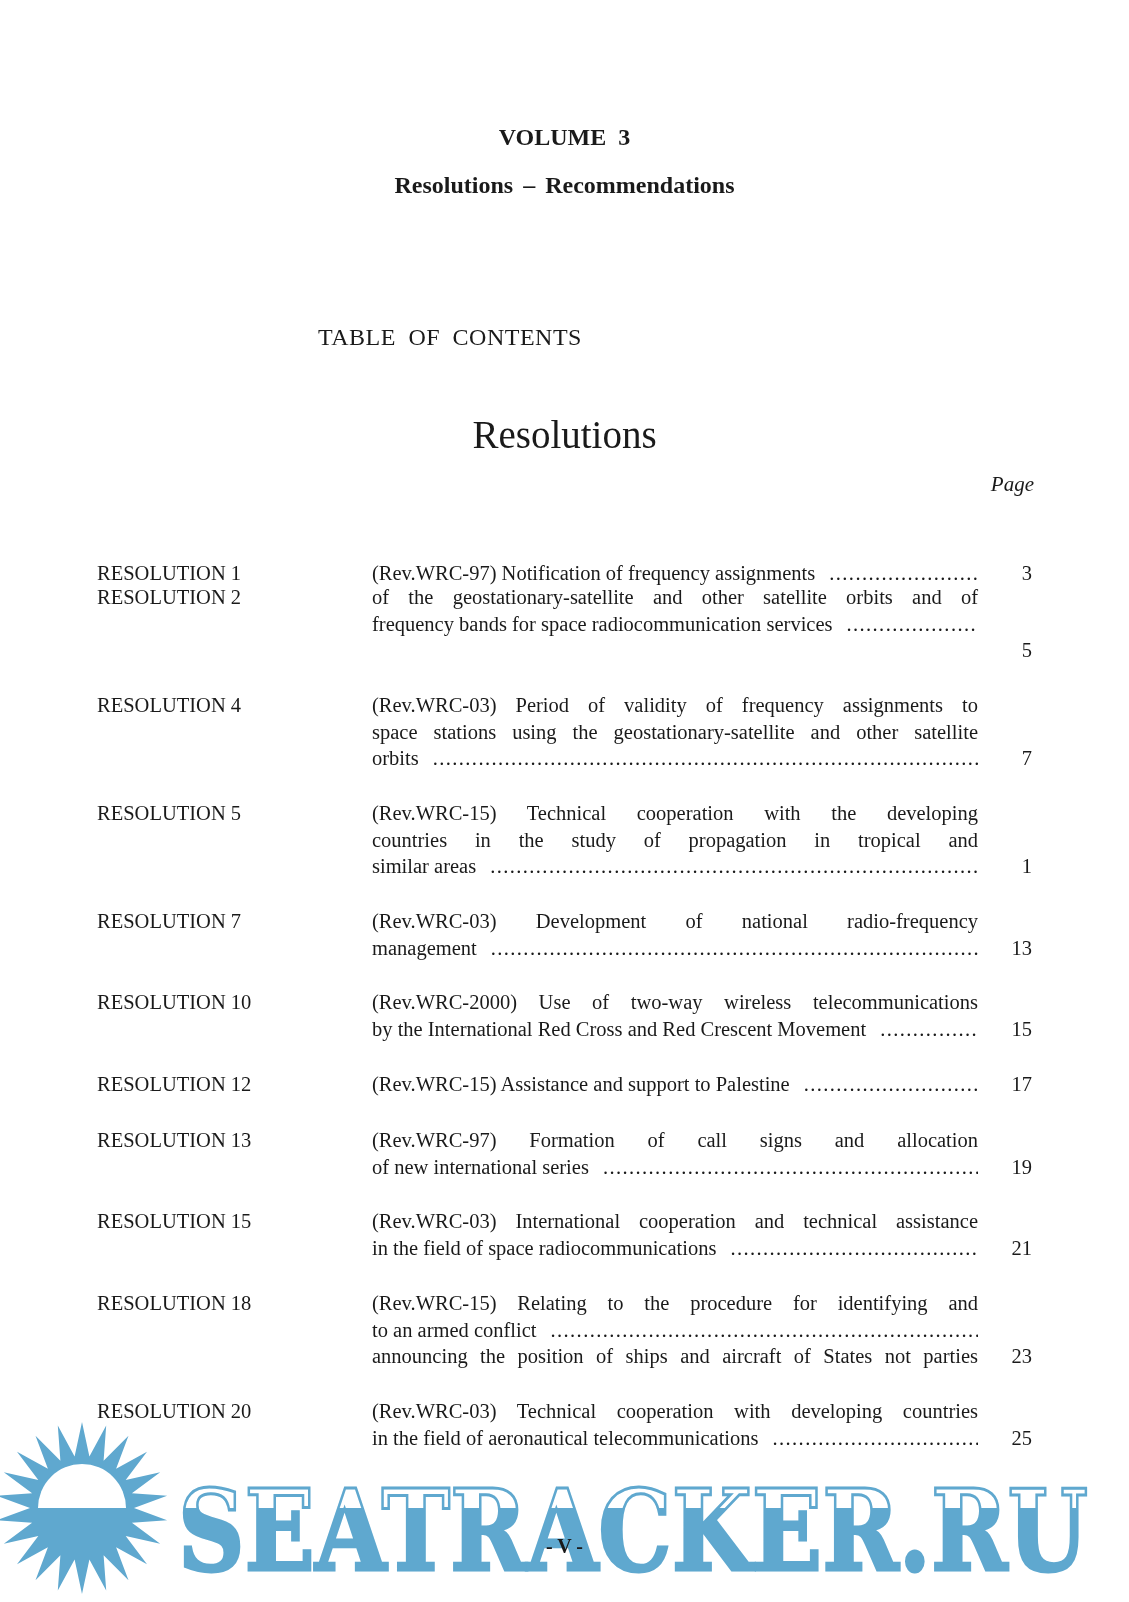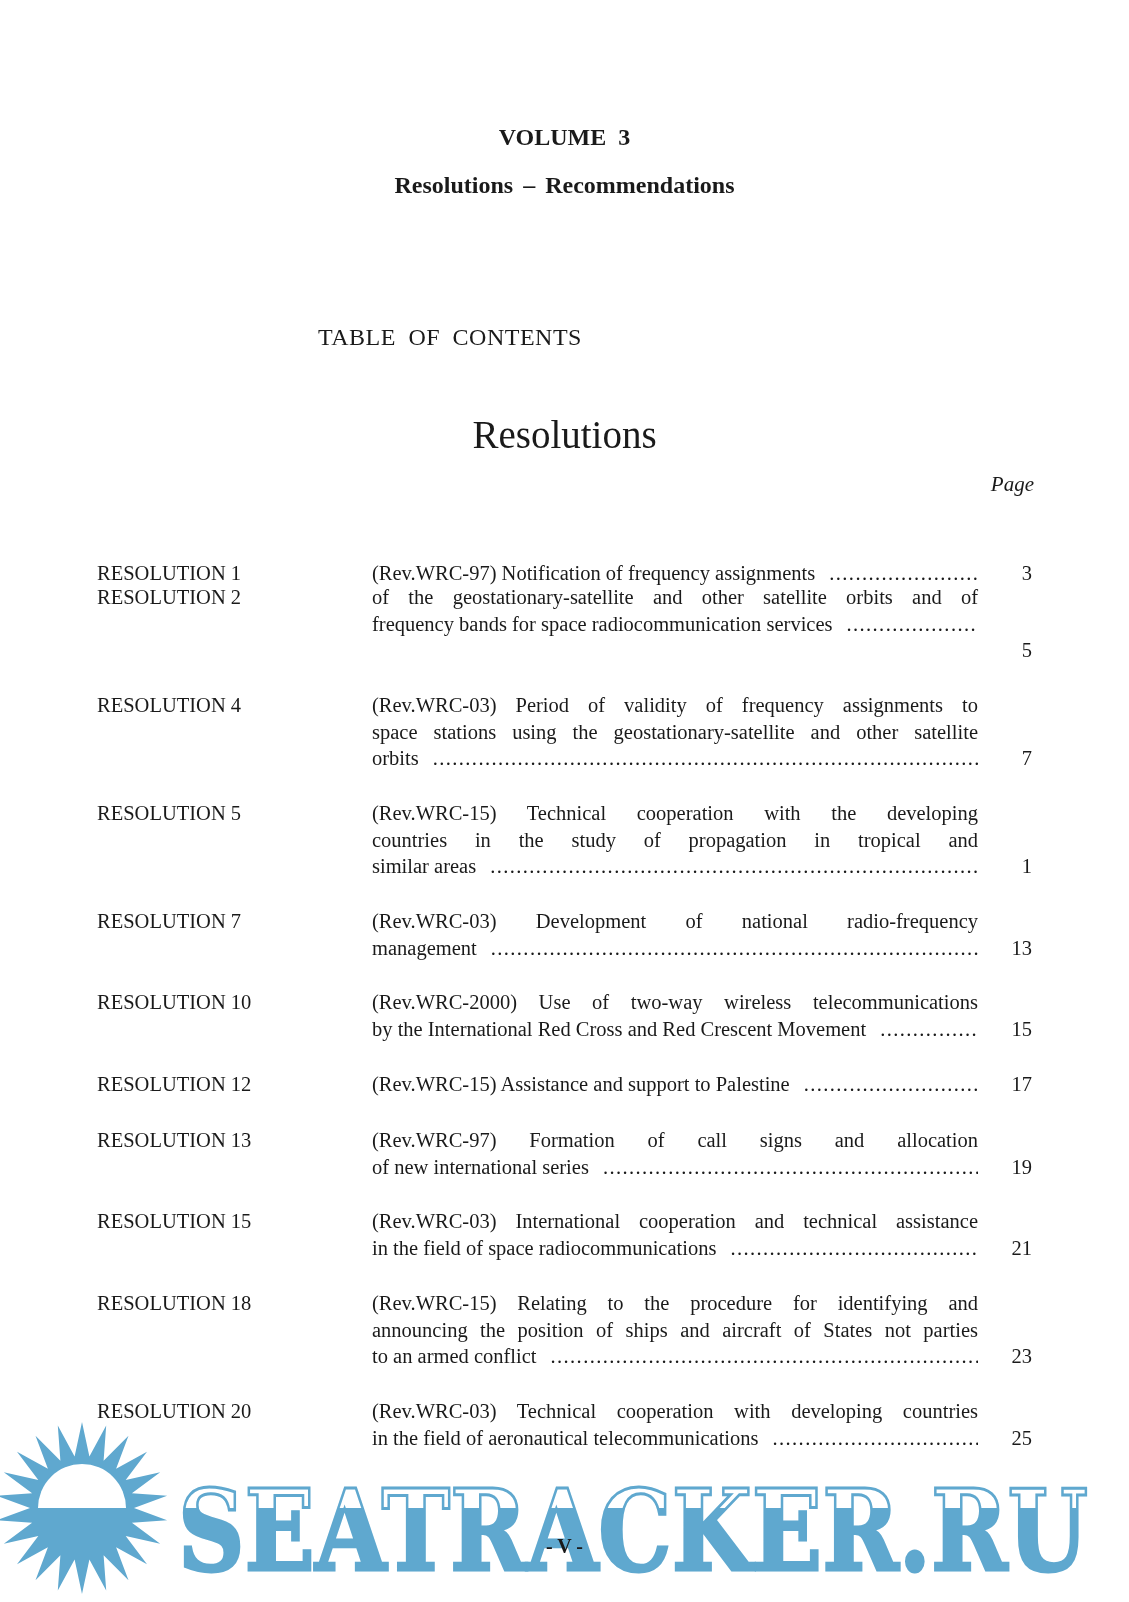--- a/index.html
+++ b/index.html
@@ -135,25 +135,25 @@
           <span class="txt">in the field of space radiocommunications</span>
           <span class="dots"></span>
         </span>
       </div>
       <span class="pg" style="top: 26.5px;">21</span>
     </div>
     <div class="entry" style="top: 1290px; height: 79.5px;">
       <span class="res">RESOLUTION 18</span>
       <div class="desc">
         <span class="line">(Rev.WRC-15) Relating to the procedure for identifying and</span>
-        <span class="line">announcing the position of ships and aircraft of States not parties</span>
         <span class="line last">
           <span class="txt">to an armed conflict</span>
           <span class="dots"></span>
         </span>
+        <span class="line">announcing the position of ships and aircraft of States not parties</span>
       </div>
       <span class="pg" style="top: 53px;">23</span>
     </div>
     <div class="entry" style="top: 1398px; height: 53px;">
       <span class="res">RESOLUTION 20</span>
       <div class="desc">
         <span class="line">(Rev.WRC-03) Technical cooperation with developing countries</span>
         <span class="line last">
           <span class="txt">in the field of aeronautical telecommunications</span>
           <span class="dots"></span>

